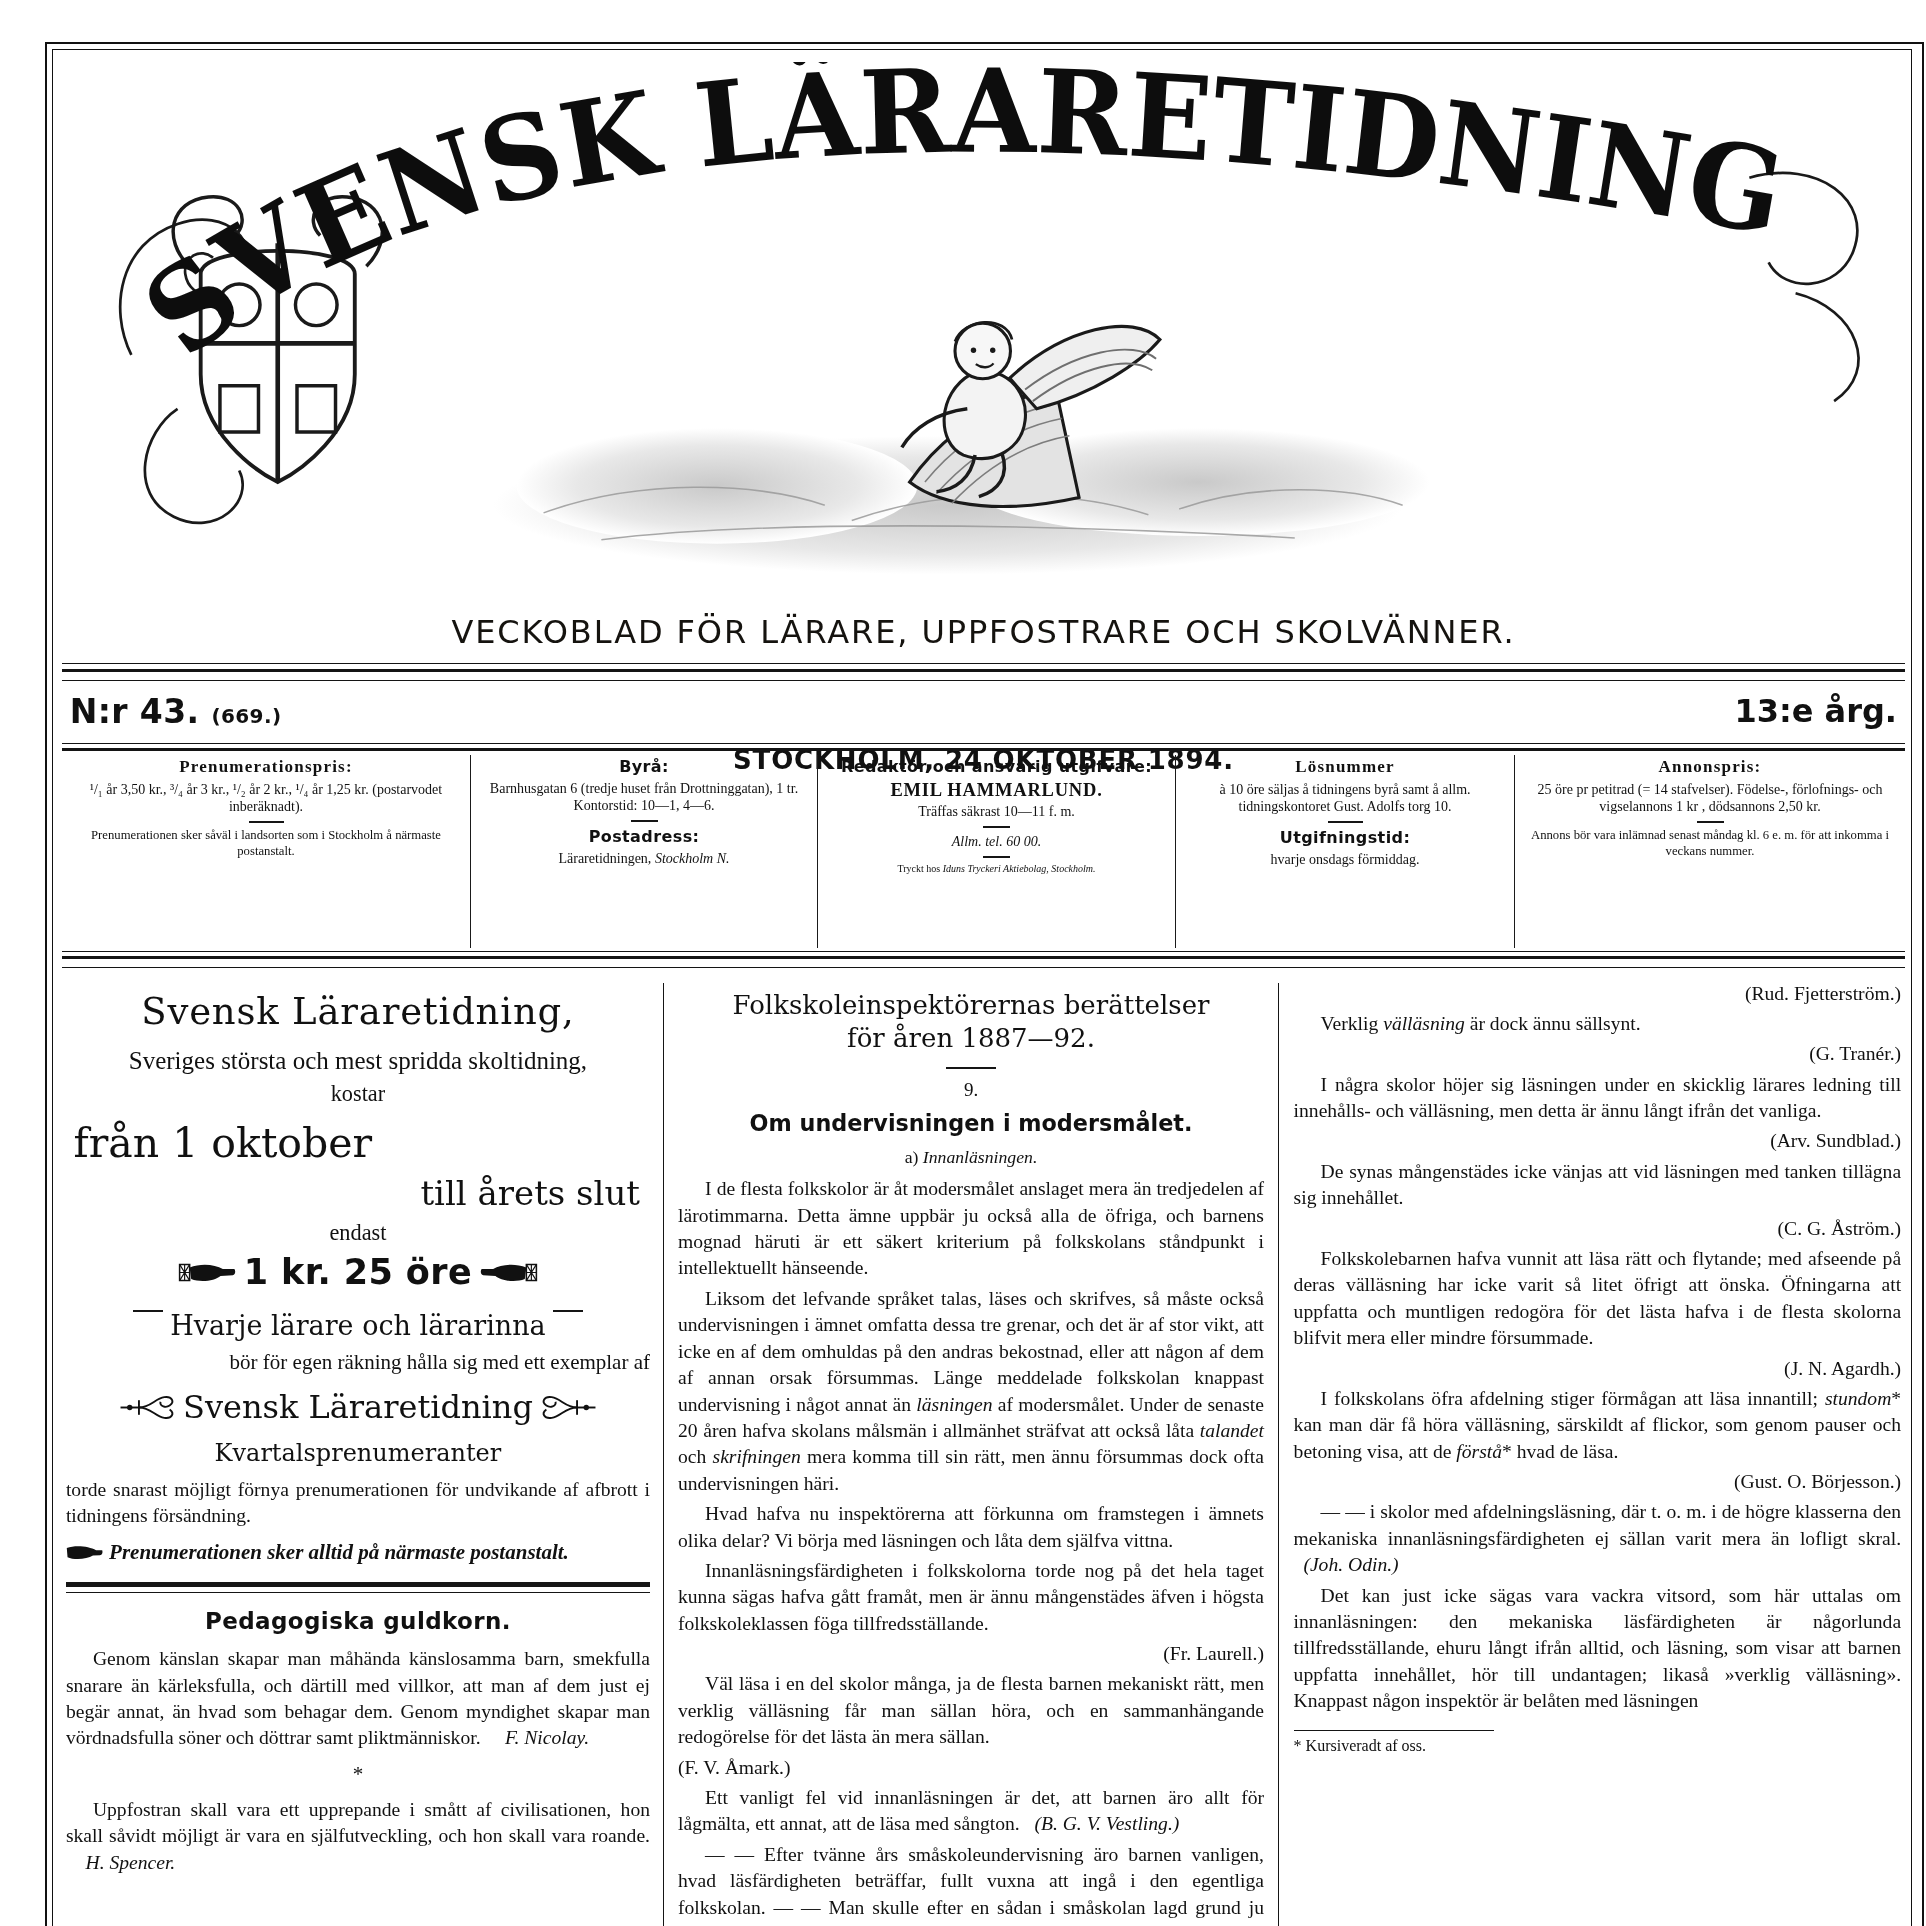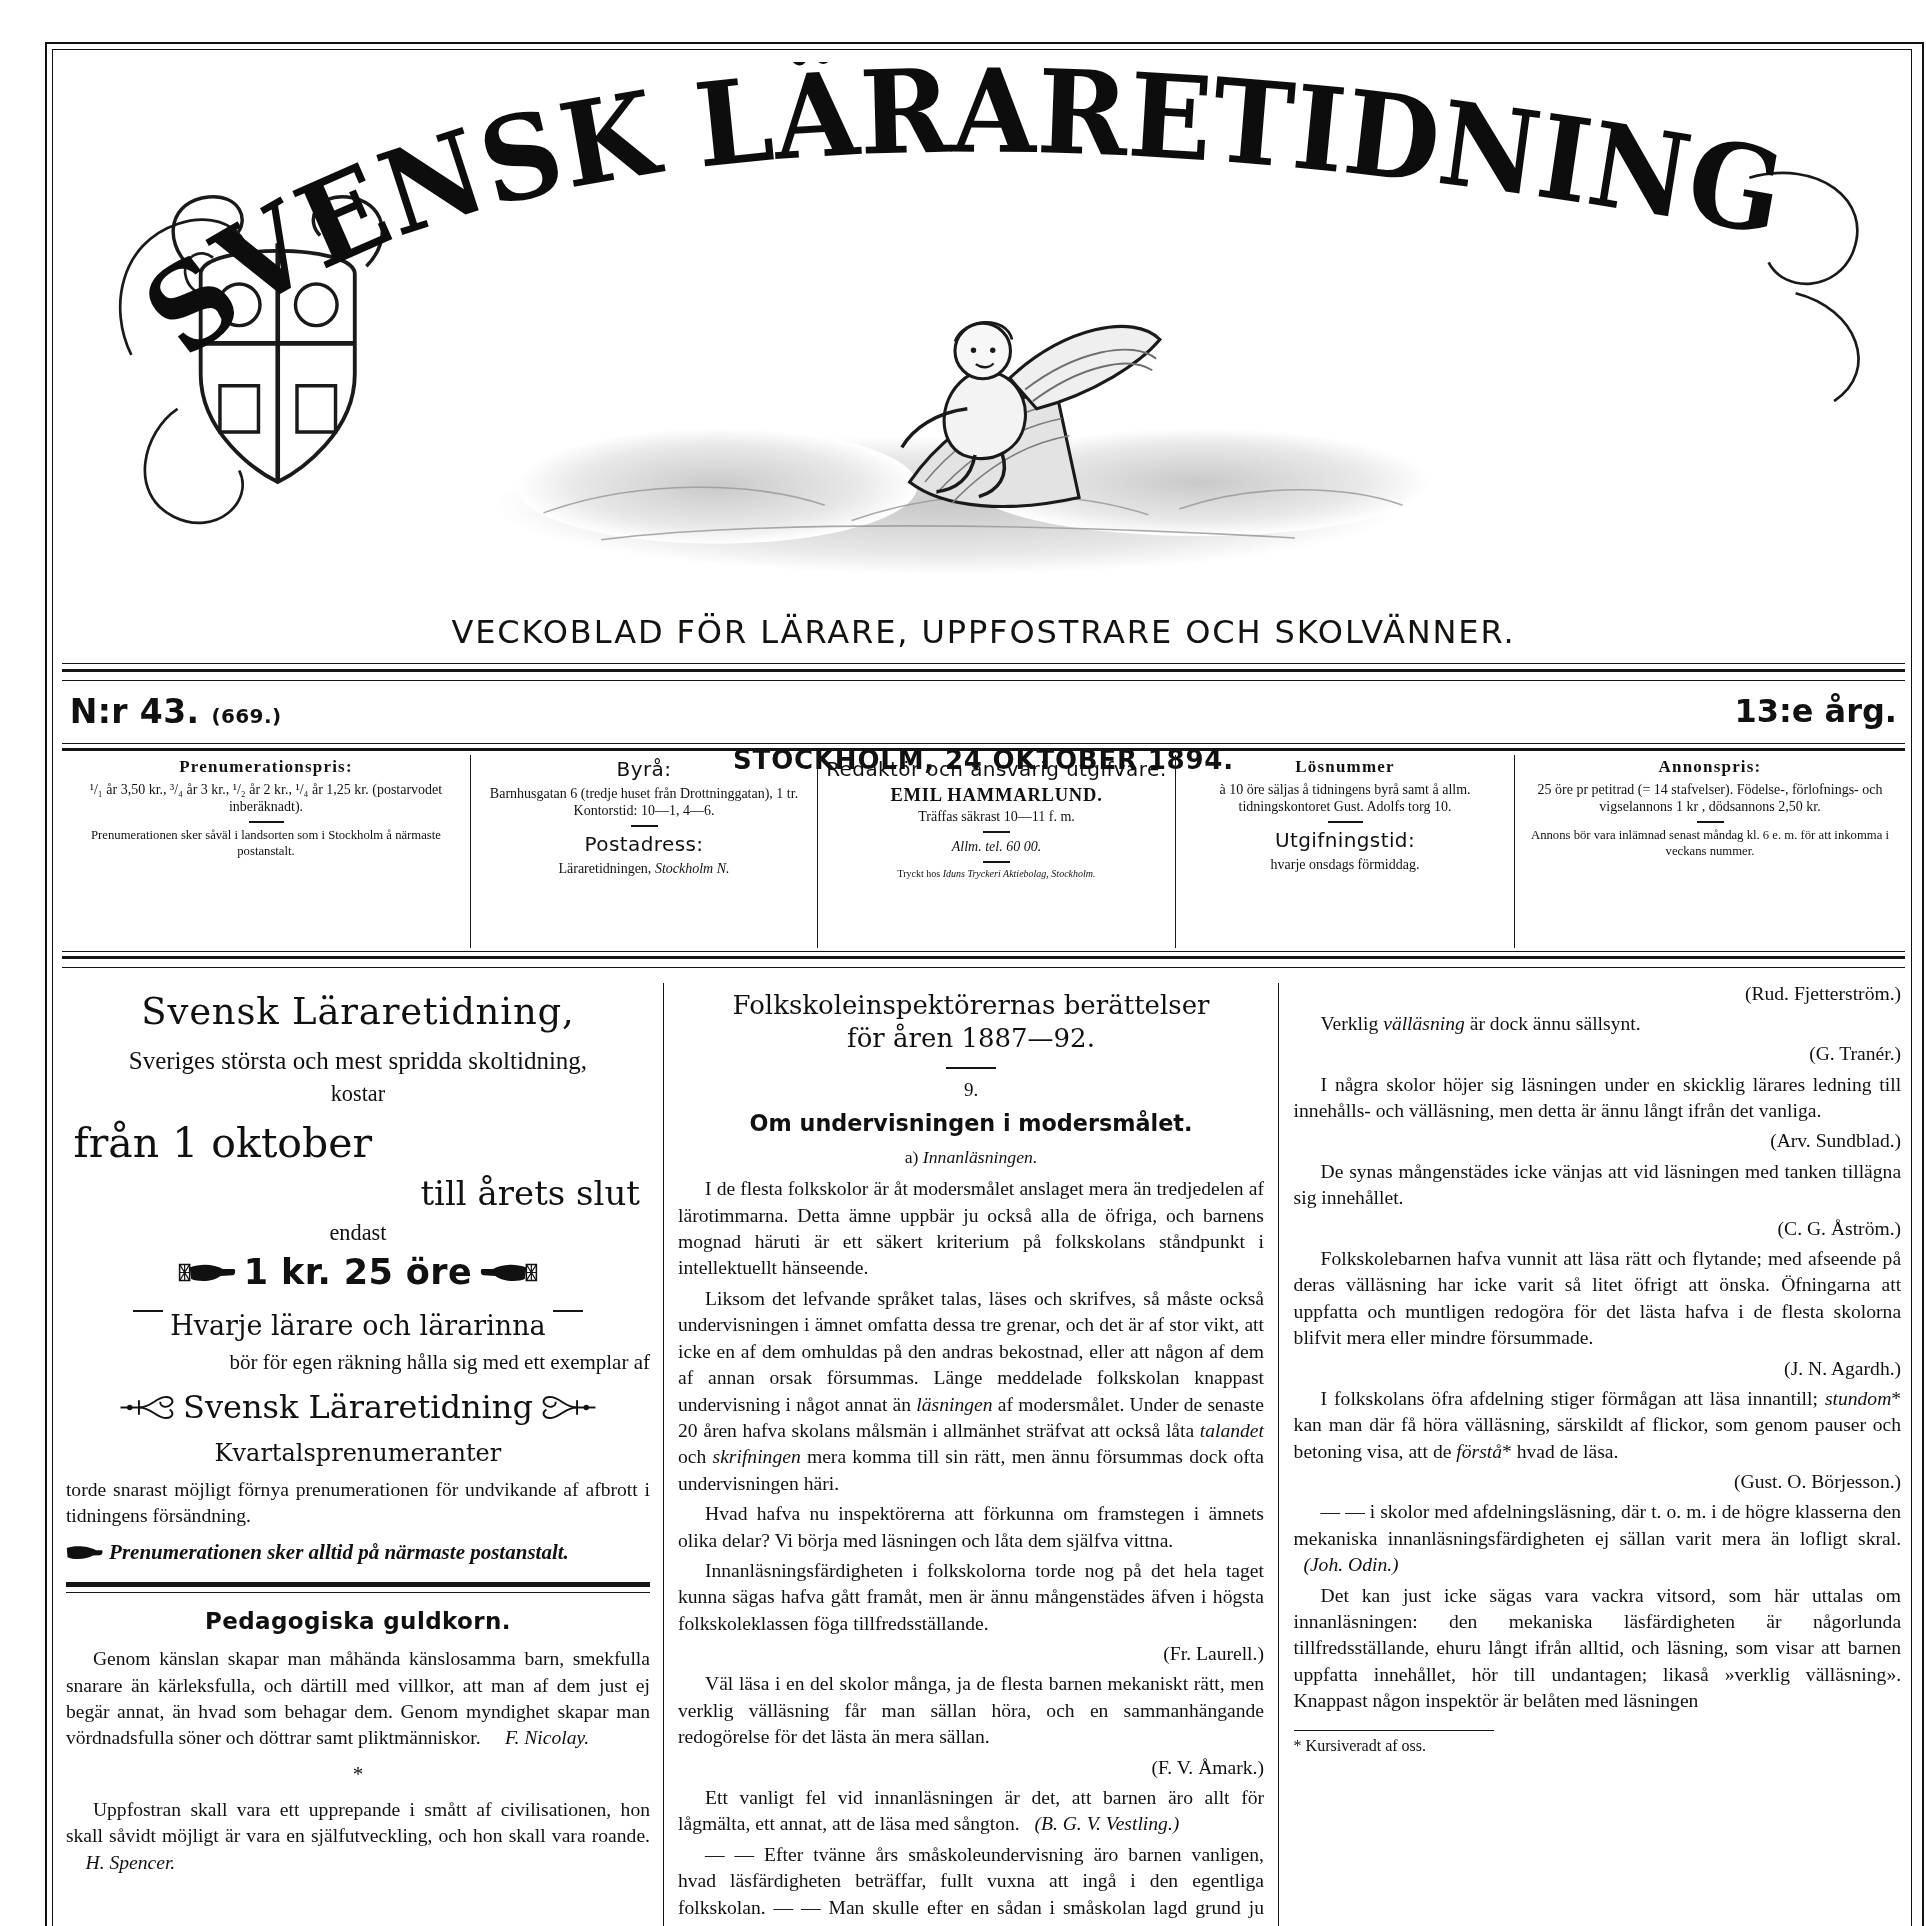--- a/index.html
+++ b/index.html
@@ -122,22 +122,22 @@
   }
   .infocol + .infocol { border-left: 1.2px double #1a1a1a; }
   .ic-1 { width: 408px; }
   .ic-2 { width: 347px; }
   .ic-3 { width: 358px; }
   .ic-4 { width: 339px; }
   .ic-5 { width: 391px; }
 
   .ic-head {
     font-family: "DejaVu Sans", sans-serif;
-    font-weight: 400;
-    font-size: 20px;
+    font-weight: 700;
+    font-size: 16px;
     letter-spacing: 0.4px;
     margin-bottom: 3.9px;
     white-space: nowrap;
   }
   .ic-head.serifhead {
     font-family: "Liberation Serif", serif;
     font-weight: 700;
     font-size: 17px;
     letter-spacing: 1.2px;
   }
@@ -626,21 +626,21 @@
         <p class="body-p">I de flesta folkskolor är åt modersmålet anslaget mera än tredjedelen af lärotimmarna. Detta ämne uppbär ju också alla de öfriga, och barnens mognad häruti är ett säkert kriterium på folkskolans ståndpunkt i intellektuellt hänseende.</p>
 
         <p class="body-p"><span>Liksom det lefvande språket talas, läses och skrifves, så måste också undervisningen i ämnet omfatta dessa tre grenar, och det är af stor vikt, att icke en af dem omhuldas på den andras bekostnad, eller att någon af dem af annan orsak försummas. Länge meddelade folkskolan knappast undervisning i något annat än </span><span class="i">läsningen</span><span> af modersmålet. Under de senaste 20 åren hafva skolans målsmän i allmänhet sträfvat att också låta </span><span class="i">talandet</span><span> och </span><span class="i">skrifningen</span><span> mera komma till sin rätt, men ännu försummas dock ofta undervisningen häri.</span></p>
 
         <p class="body-p">Hvad hafva nu inspektörerna att förkunna om framstegen i ämnets olika delar? Vi börja med läsningen och låta dem själfva vittna.</p>
 
         <p class="body-p">Innanläsningsfärdigheten i folkskolorna torde nog på det hela taget kunna sägas hafva gått framåt, men är ännu mångenstädes äfven i högsta folkskoleklassen föga tillfredsställande.</p>
         <p class="body-p noind" style="text-align:right">(Fr. Laurell.)</p>
 
         <p class="body-p">Väl läsa i en del skolor många, ja de flesta barnen mekaniskt rätt, men verklig välläsning får man sällan höra, och en sammanhängande redogörelse för det lästa än mera sällan.</p>
-        <p class="body-p noind" style="text-align:right">(F. V. Åmark.)</p>
+        <p class="body-p noind" style="text-align:left">(F. V. Åmark.)</p>
 
         <p class="body-p"><span>Ett vanligt fel vid innanläsningen är det, att barnen äro allt för lågmälta, ett annat, att de läsa med sångton.</span> &nbsp;&nbsp;<span class="sig">(B. G. V. Vestling.)</span></p>
 
         <p class="body-p">— — Efter tvänne års småskoleundervisning äro barnen vanligen, hvad läsfärdigheten beträffar, fullt vuxna att ingå i den egentliga folkskolan. — — Man skulle efter en sådan i småskolan lagd grund ju kunna vänta att i folkskolan, åtminstone i dess högre klasser, möta en god och tillfredsställande läsfärdighet. Så är nog fallet i några folkskolor, men dess värre ej i de flesta. Redan rättläsningen lämnar vanligen mycket öfrigt att önska, och vill man höra egentlig välläsning, får man icke hafva stora anspråk. Det har synts mig, som om färdigheten i innanläsningen icke gått framåt, utan sorgligt nog måste jag, med erfarenhet från en tolfårig inspektörsverksamhet, vitsorda, att den gått tillbaka.</p>
 
       </div>
 
       <div class="col col-right">
 
         <p class="body-p noind" style="text-align:right;margin-top:-2.3px">(Rud. Fjetterström.)</p>

